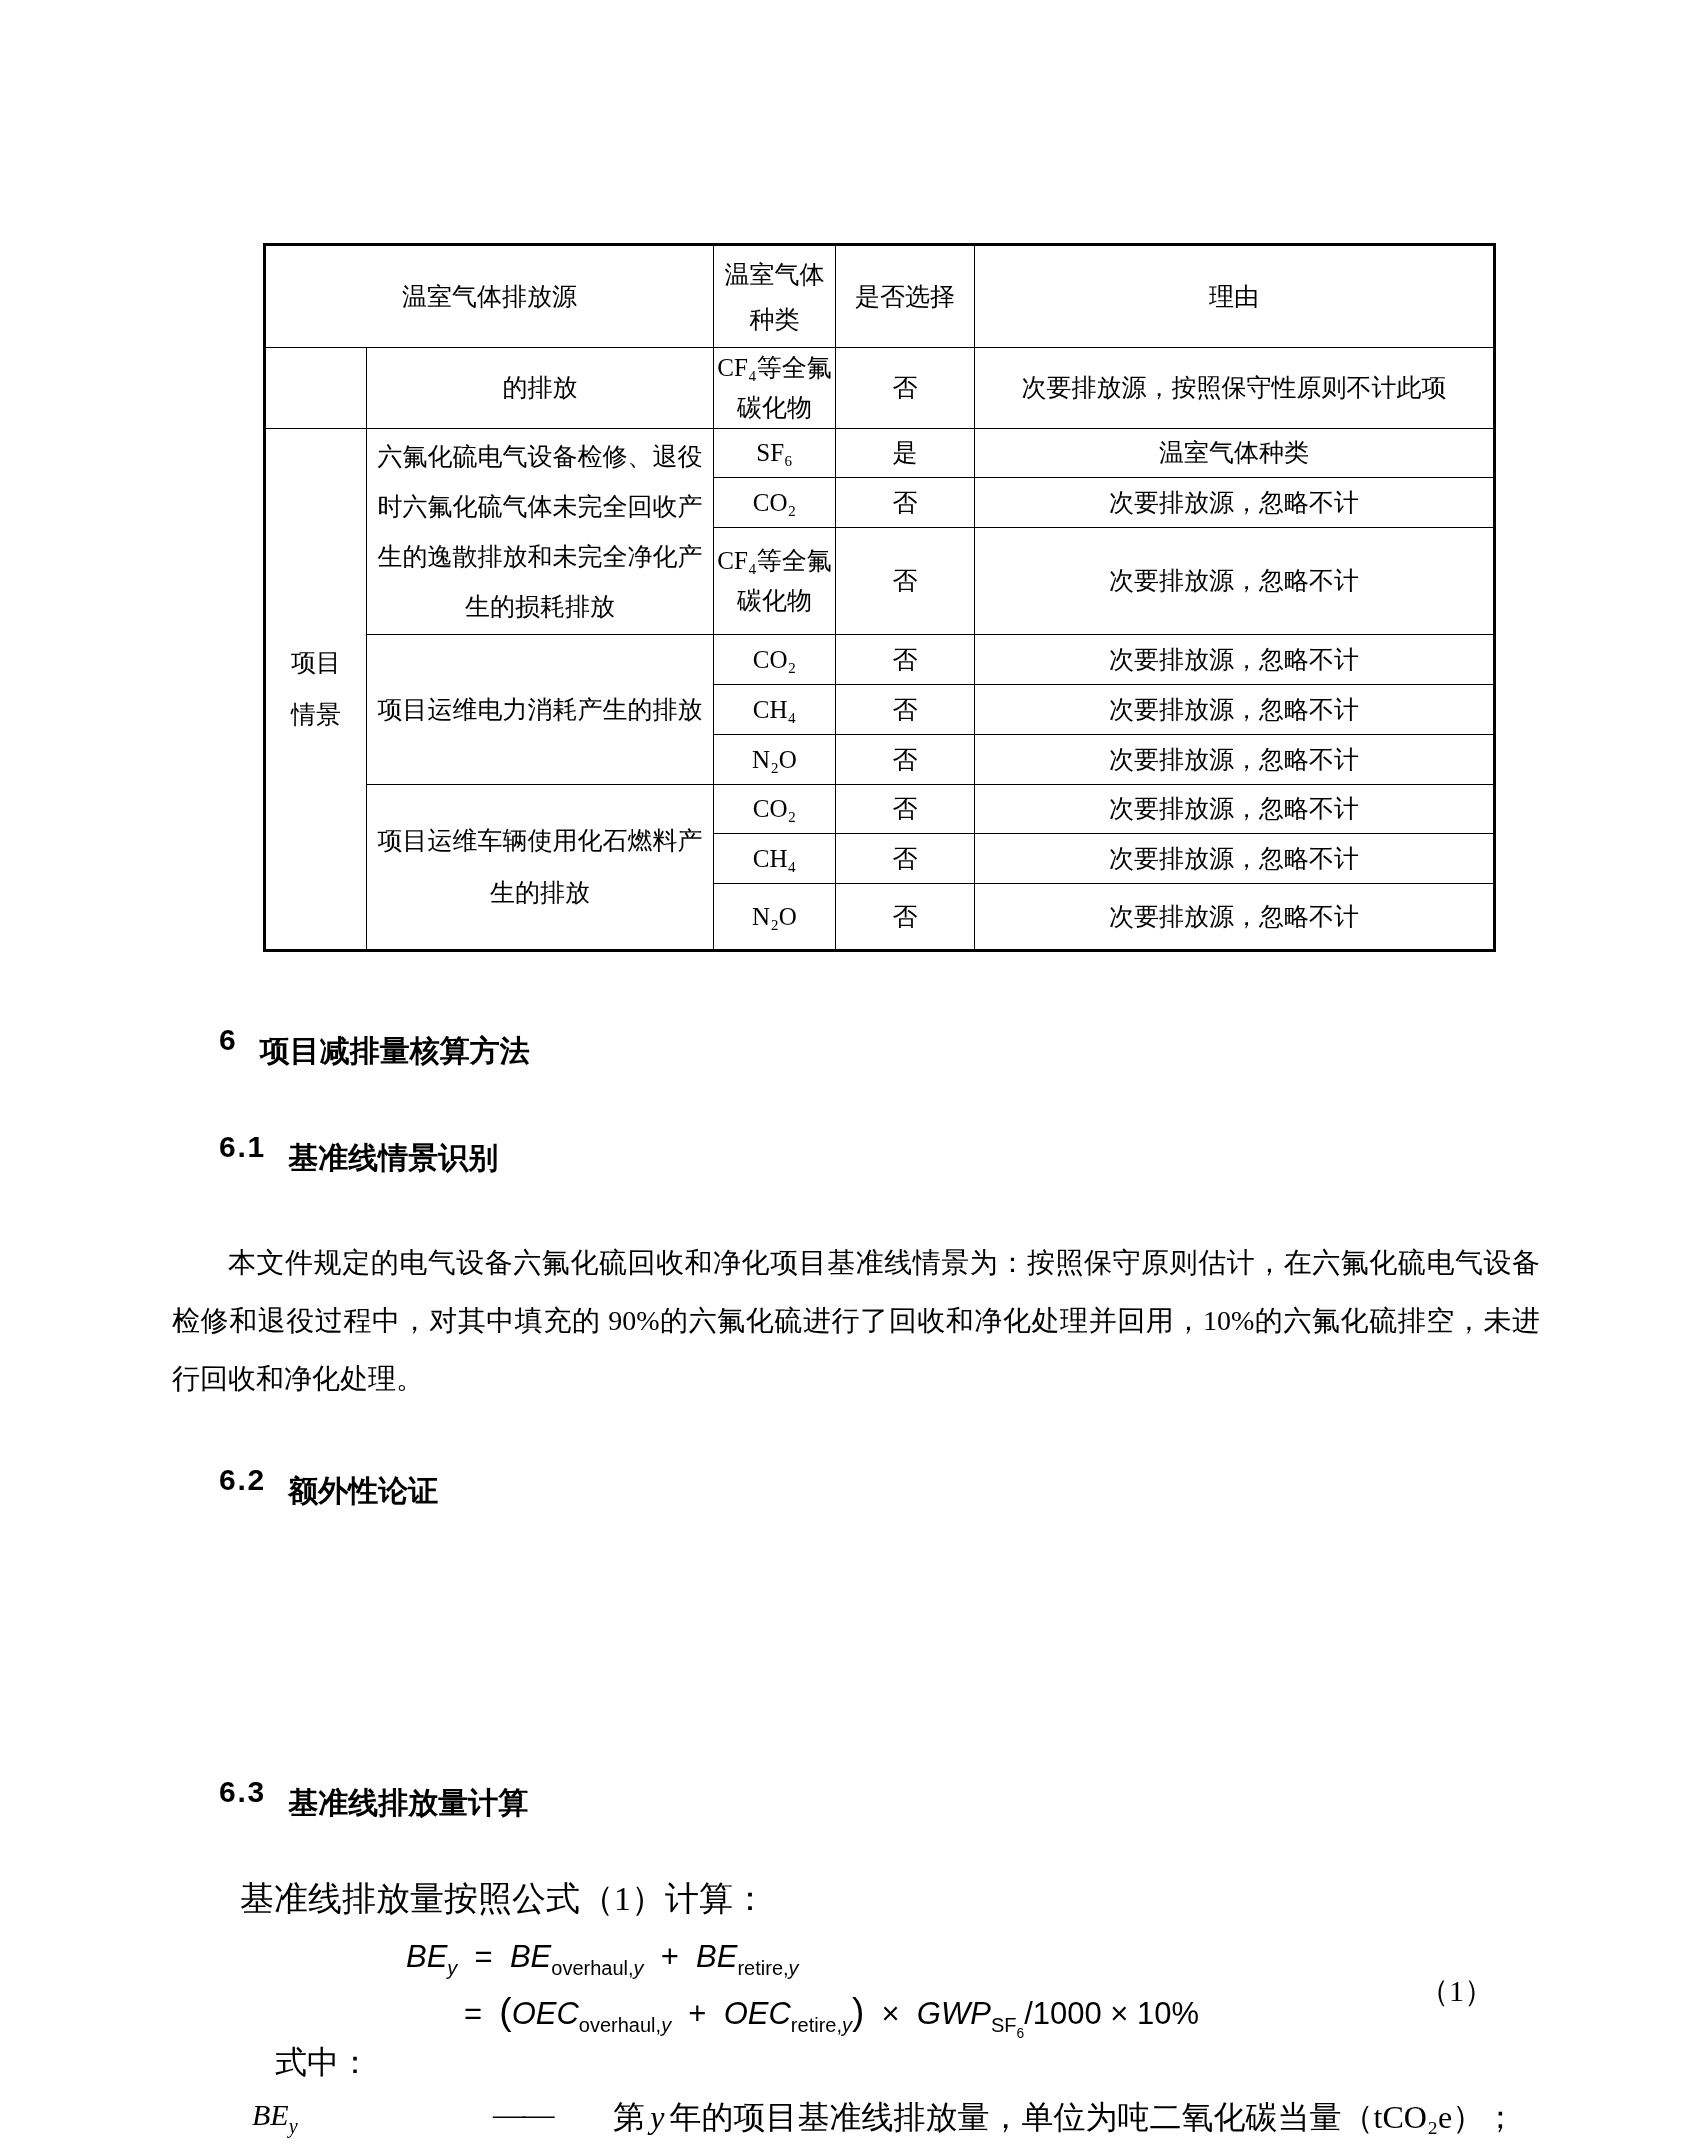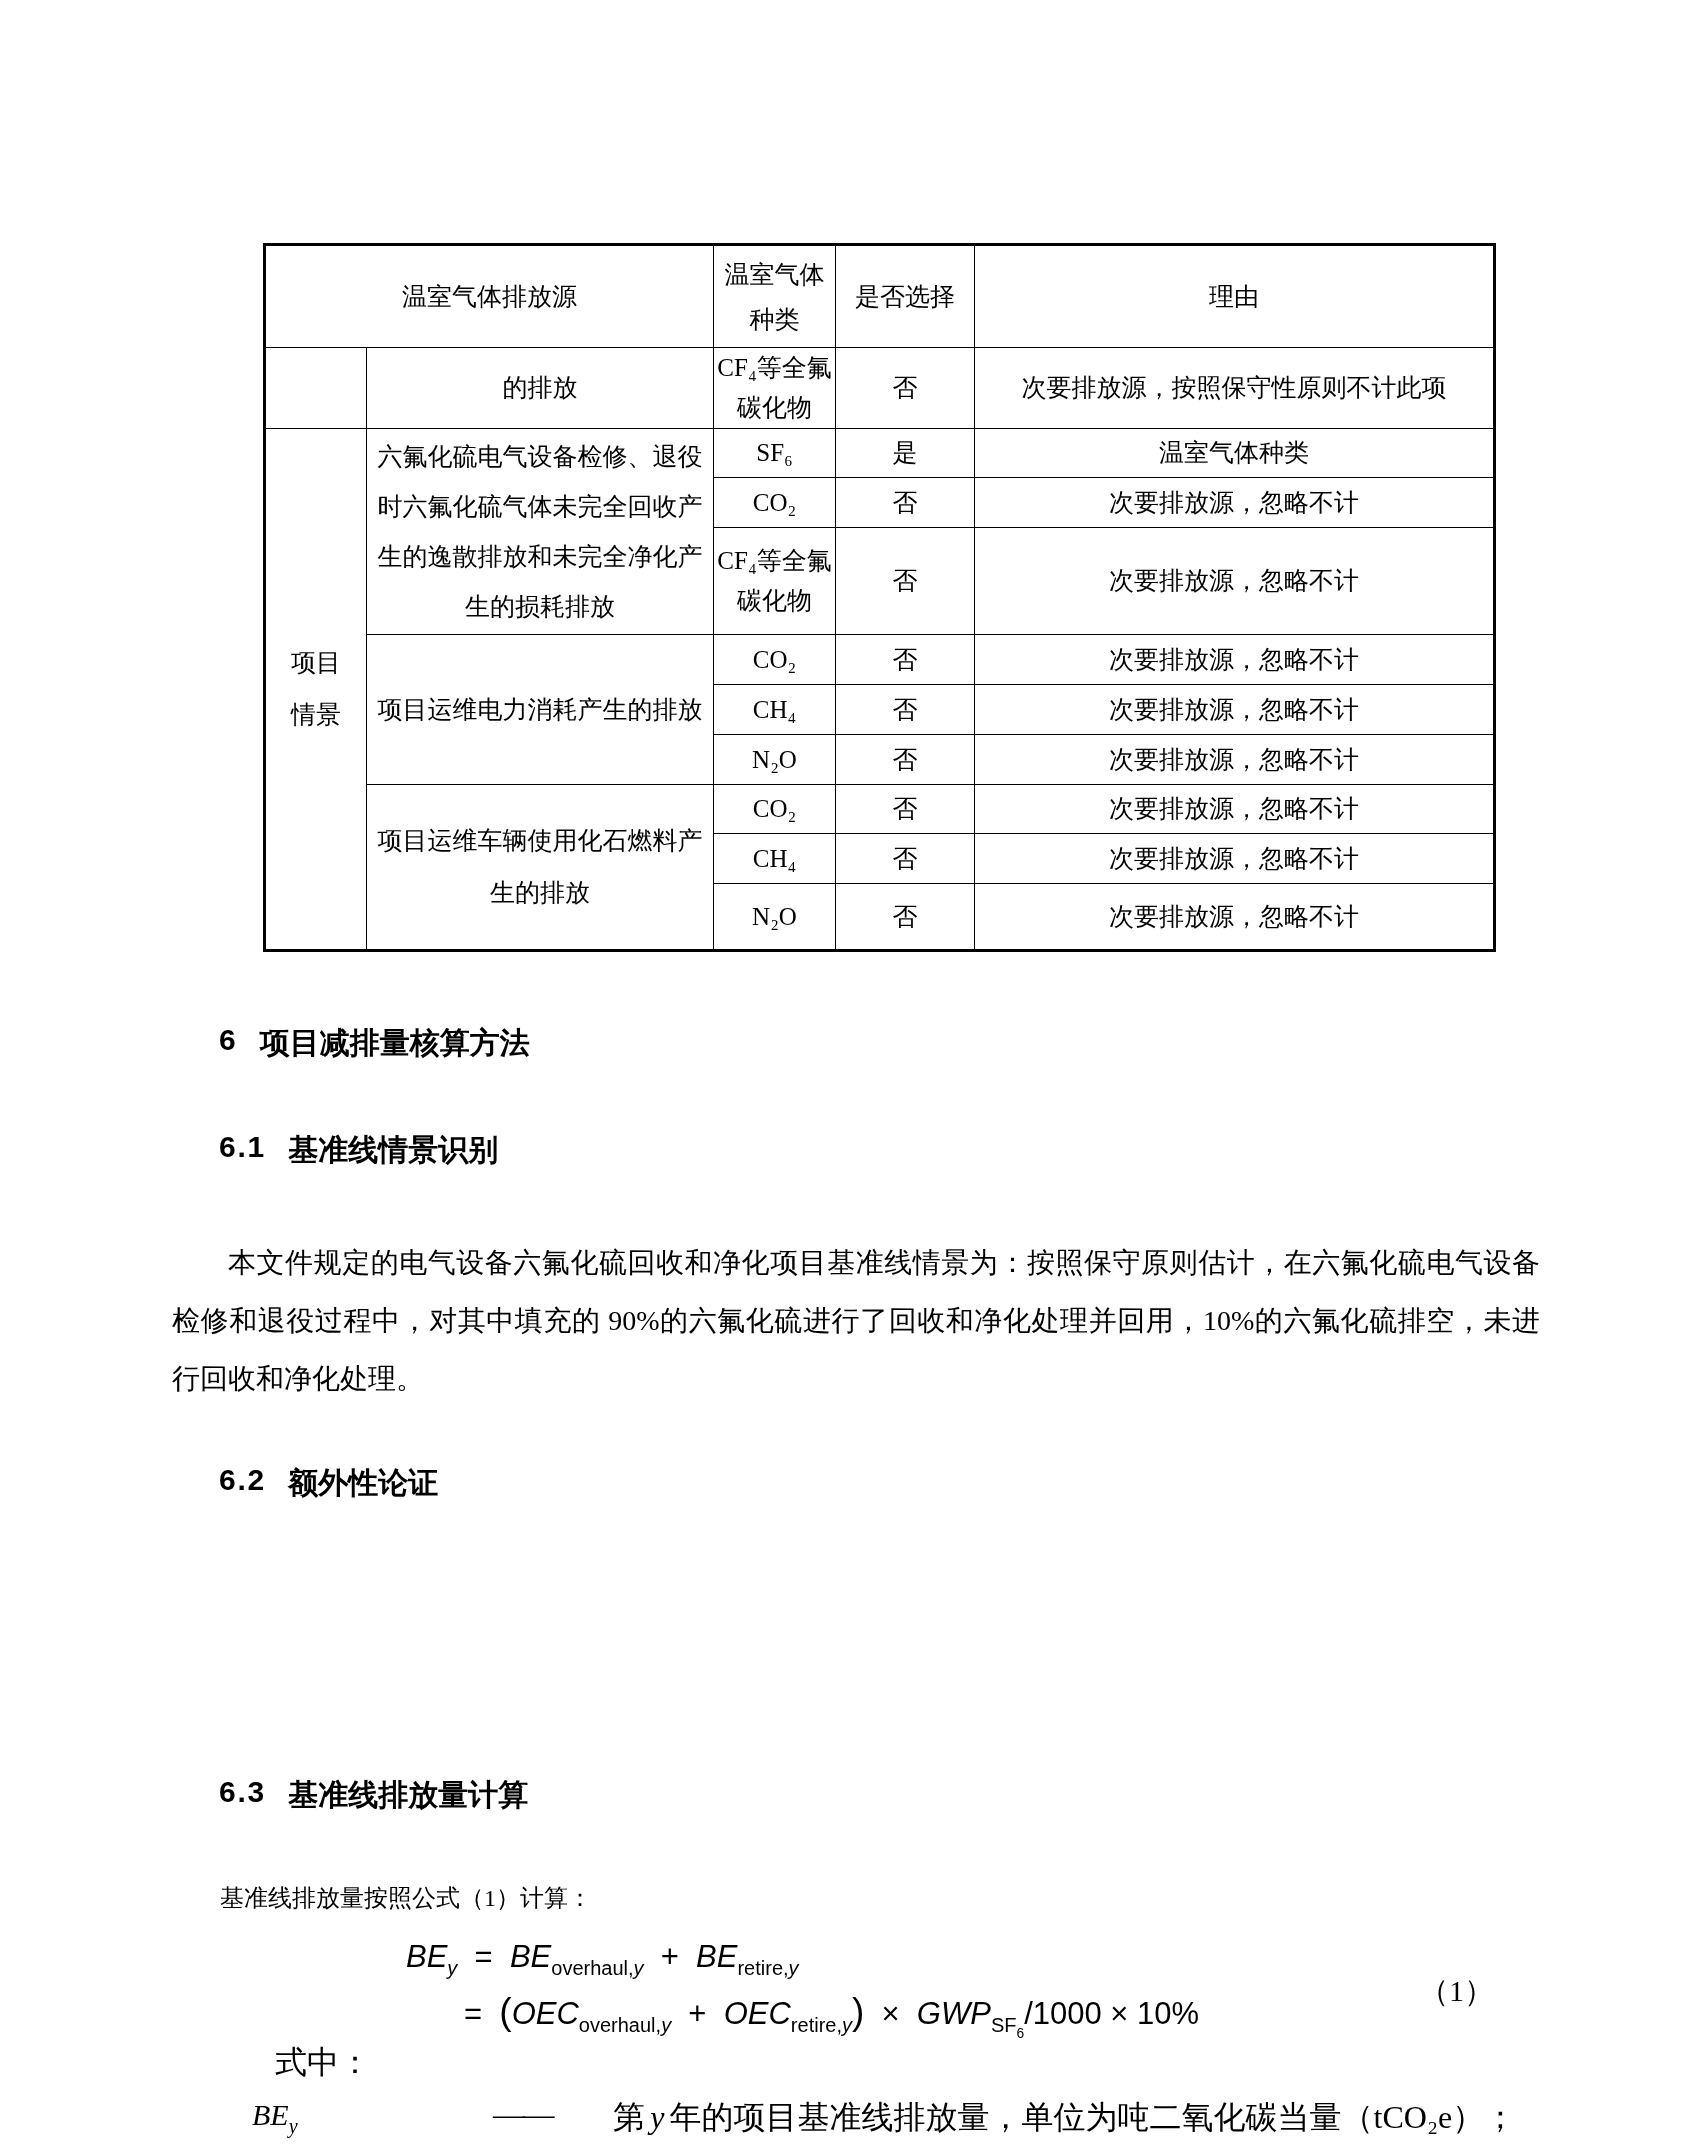--- a/index.html
+++ b/index.html
@@ -52,36 +52,36 @@
   .hd {
     position: absolute;
     left: 219px;
     font-family: "Liberation Sans", "DejaVu Sans", sans-serif;
     font-weight: 700;
     font-size: 30px;
     white-space: nowrap;
     display: flex;
   }
   .hd .num { letter-spacing: 1.7px; }
-  .hd .ttl { margin-left: 22.4px; }
+  .hd .ttl { margin-left: 22.4px; margin-top: 8px; }
 
   
   .para {
     position: absolute;
     left: 172px;
     width: 1368px;
     font-size: 28px;
     line-height: 58px;
     text-align: justify;
     text-indent: 2em;
   }
   .intro-line {
     position: absolute;
     left: 172px;
-    font-size: 24px;
+    font-size: 34px;
     line-height: 47px;
     text-indent: 2em;
     white-space: nowrap;
   }
 
   
   .f-line {
     position: absolute;
     font-size: 31px;
     font-family: Liberation Sans, sans-serif;

